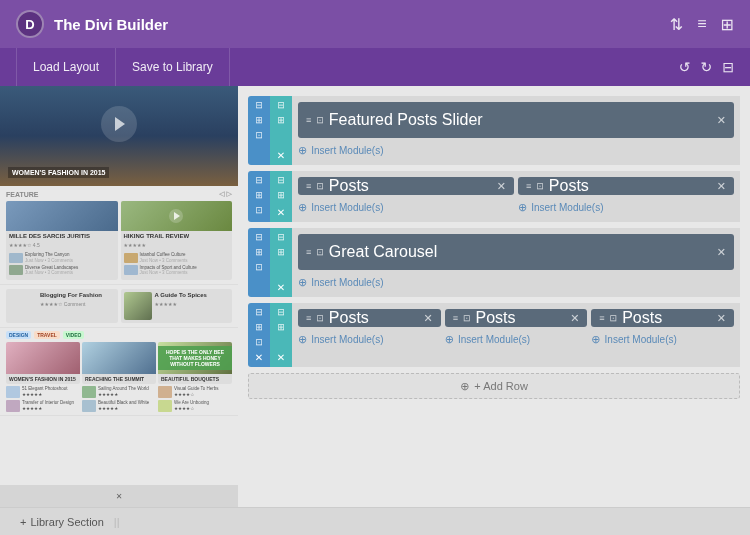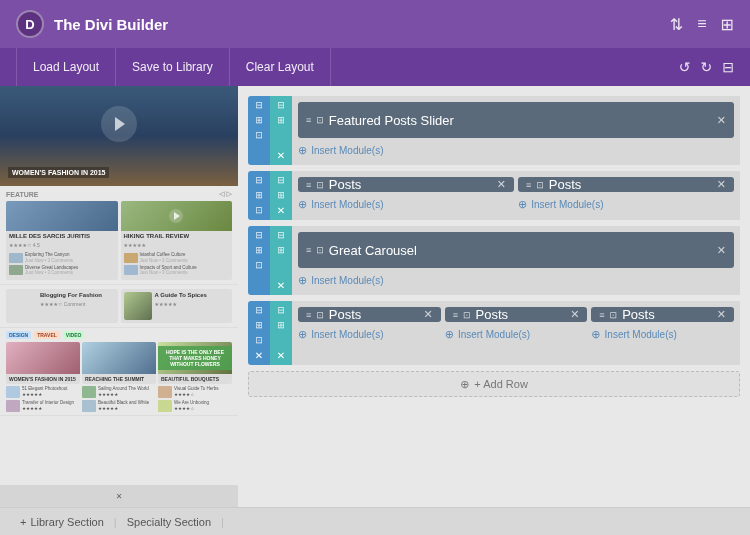--- a/index.html
+++ b/index.html
@@ -190,21 +190,21 @@
       border-radius: 3px;
       padding: 0 8px;
       height: 36px;
       display: flex;
       align-items: center;
       justify-content: space-between;
       position: relative;
     }
     .module-left { display: flex; align-items: center; gap: 5px; }
     .module-icon { color: rgba(255,255,255,0.7); font-size: 9px; cursor: pointer; }
-    .module-name { color: white; font-size: 13px; font-weight: 500; }
+    .module-name { color: white; font-size: 16px; font-weight: 500; }
     .module-x { color: rgba(255,255,255,0.7); font-size: 11px; cursor: pointer; }
 
     
     .insert-module {
       display: flex; align-items: center; gap: 4px;
       color: #5a8ab8; font-size: 10px; cursor: pointer; padding: 2px 0;
     }
     .insert-plus { font-size: 11px; }
 
     
@@ -247,21 +247,20 @@
   <div class="header-right">
     <span class="header-icon">⇅</span>
     <span class="header-icon">≡</span>
     <span class="header-icon">⊞</span>
   </div>
 </div>
 
 <div class="toolbar">
   <div class="toolbar-btn">Load Layout</div>
   <div class="toolbar-btn">Save to Library</div>
-  <div class="toolbar-btn">Clear Layout</div>
   <div class="toolbar-spacer"></div>
   <span class="toolbar-action">↺</span>
   <span class="toolbar-action">↻</span>
   <span class="toolbar-action">⊟</span>
 </div>
 
 <div class="main">
 
   <div class="preview">
     <div class="preview-hero">
@@ -579,17 +578,14 @@
 
   </div>
 </div>
 
 <div class="bottom-bar">
   <div class="bottom-btn">
     <span>+</span>
     <span>Library Section</span>
   </div>
   <span class="bottom-sep"> | </span>
-  <div class="bottom-btn">
-    <span>Specialty Section</span>
-  </div>
   <span class="bottom-sep"> | </span>
 </div>
 
 </body></html>

